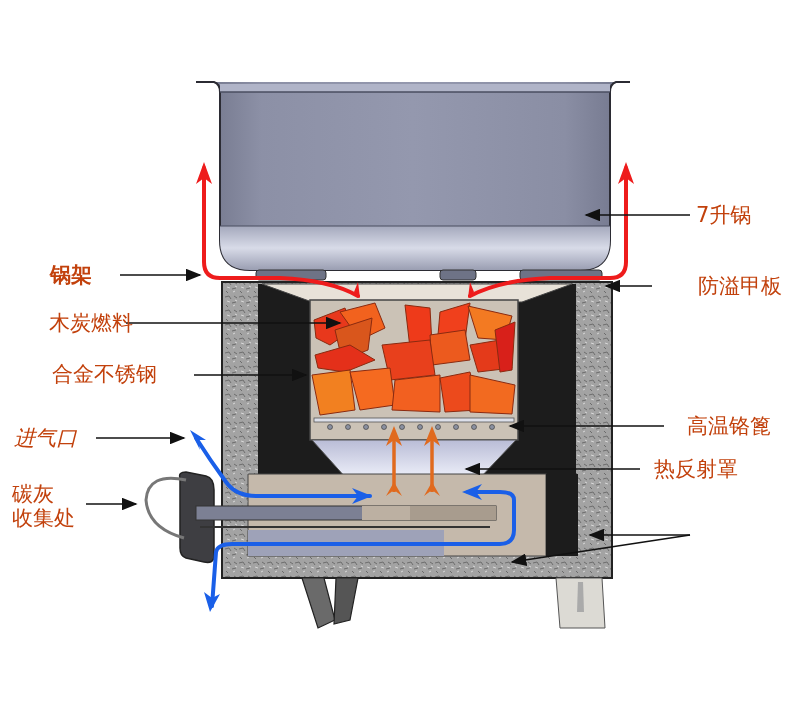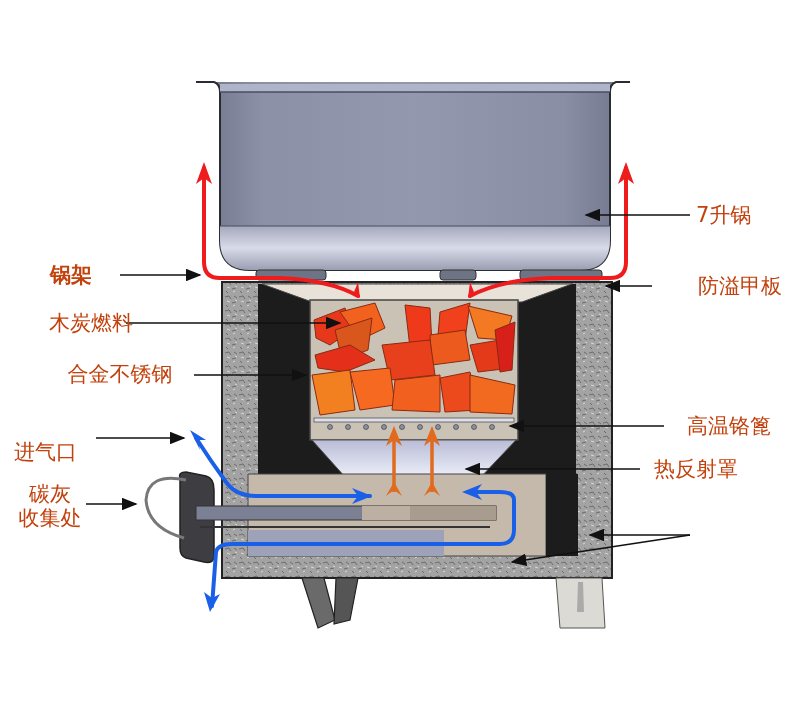--- a/index.html
+++ b/index.html
@@ -1,20 +1,20 @@
 <!DOCTYPE html>
 <html><head>
 <meta charset="utf-8">
 <style>
   html, body { margin:0; padding:0; background:#ffffff; }
   body { width:790px; height:703px; position:relative; overflow:hidden;
          font-family: "DejaVu Sans", "Liberation Sans", sans-serif; }
   .stage { position:absolute; left:0; top:0; width:790px; height:703px; }
   .label { position:absolute; color:#c2410c; font-size:21px; line-height:24px; white-space:nowrap; }
-  .label.center { text-align:center; }
+  .label.center { }
   svg { position:absolute; left:0; top:0; }
 </style>
 </head>
 <body>
 
 <div class="stage">
 
 <svg width="790" height="703" viewBox="0 0 790 703">
   <defs>
     <linearGradient id="potGrad" x1="0" x2="1" y1="0" y2="0">
@@ -180,21 +180,21 @@
     <line x1="690" y1="535" x2="590" y2="535" marker-end="url(#blkArrow)"></line>
     <line x1="690" y1="535" x2="512" y2="562" marker-end="url(#blkArrow)"></line>
   </g>
 </svg>
 
 <div class="label" style="left:50px; top:263px;font-weight:bold;">锅架</div>
 <div class="label" style="left:24px; top:311px;margin-left:25px;">木炭燃料</div>
 <div class="label center" style="left:52px; top:362px; width:136px;">
   <div>合金不锈钢</div>
 </div>
-<div class="label" style="left:14px; top:440px;">进气口</div>
+<div class="label" style="left:14px; top:426px;font-style:italic;">进气口</div>
 <div class="label center" style="left:12px; top:482px; width:76px;">
   <div>碳灰</div>
   <div>收集处</div>
 </div>
 <div class="label" style="left:696px; top:203px;">7升锅</div>
 <div class="label" style="left:698px; top:274px;">防溢甲板</div>
 <div class="label" style="left:674px; top:414px;margin-left:13px;">高温铬篦</div>
 <div class="label" style="left:654px; top:457px;">热反射罩</div>
 
 </div>

